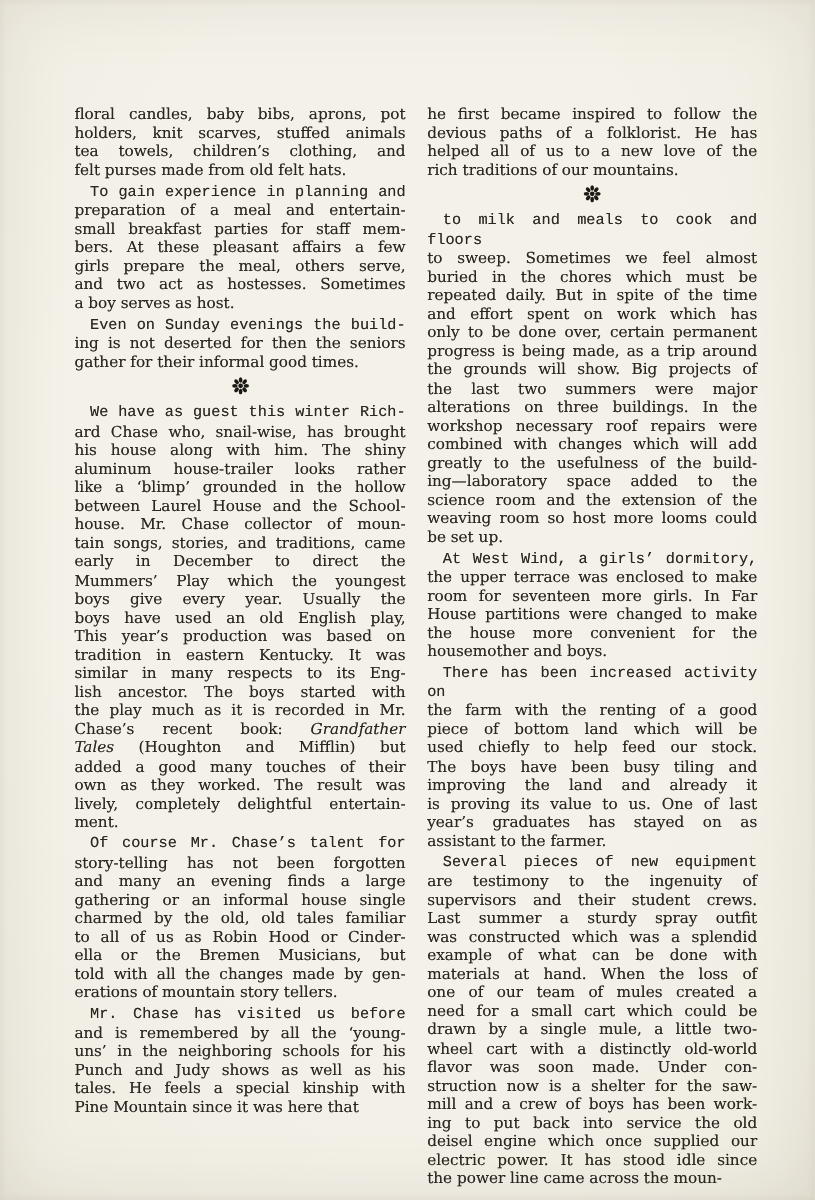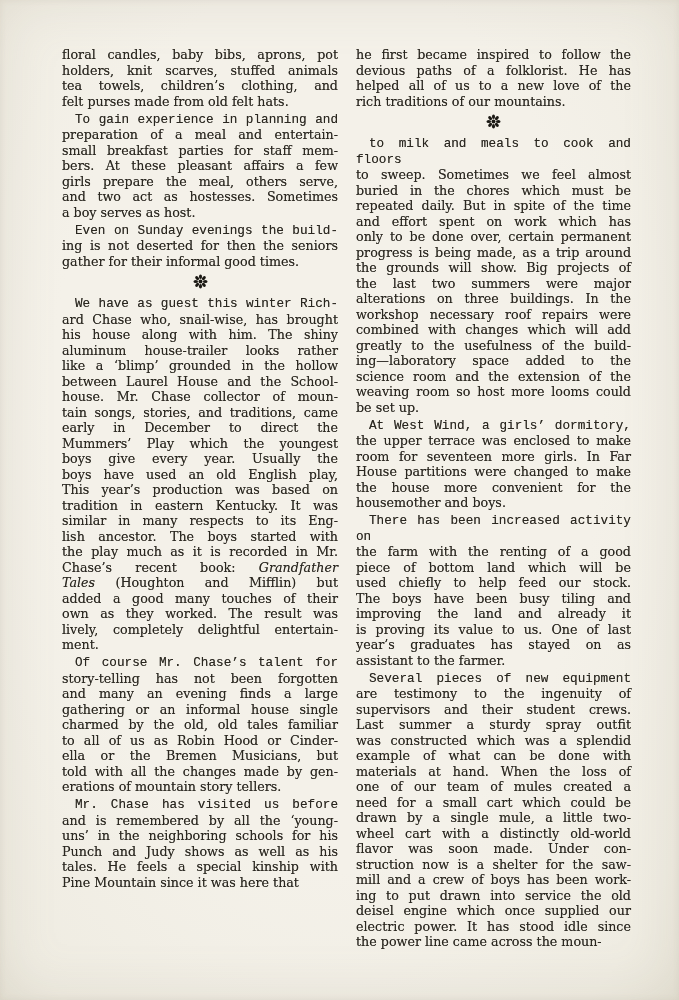--- a/index.html
+++ b/index.html
@@ -22,20 +22,21 @@
     left: 62px;
     top: 47px;
     display: flex;
     gap: 18px;
   }
   .col {
     width: 276px;
     font-size: 12.7px;
     line-height: 15.5px;
     text-shadow: 0 0 0.4px rgba(42,39,32,0.55);
+    margin-top: 40px;
   }
   .col.right { width: 275px; }
   .para { margin: 0 0 2.5px 0; }
   .para.indent > .line:first-child { text-indent: 13px; font-family: Liberation Mono, monospace; }
   .line {
     text-align: justify;
     -moz-text-align-last: justify;
     text-align-last: justify;
     white-space: normal;
   }
@@ -201,20 +202,20 @@
           <div class="line">was constructed which was a splendid</div>
           <div class="line">example of what can be done with</div>
           <div class="line">materials at hand. When the loss of</div>
           <div class="line">one of our team of mules created a</div>
           <div class="line">need for a small cart which could be</div>
           <div class="line">drawn by a single mule, a little two-</div>
           <div class="line">wheel cart with a distinctly old-world</div>
           <div class="line">flavor was soon made. Under con-</div>
           <div class="line">struction now is a shelter for the saw-</div>
           <div class="line">mill and a crew of boys has been work-</div>
-          <div class="line">ing to put drawn into service the old</div>
+          <div class="line">ing to put back into service the old</div>
           <div class="line">deisel engine which once supplied our</div>
           <div class="line">electric power. It has stood idle since</div>
           <div class="line last">the power line came across the moun-</div>
         </div>
       </div>
   </div>
 </div>
 
 </body></html>

